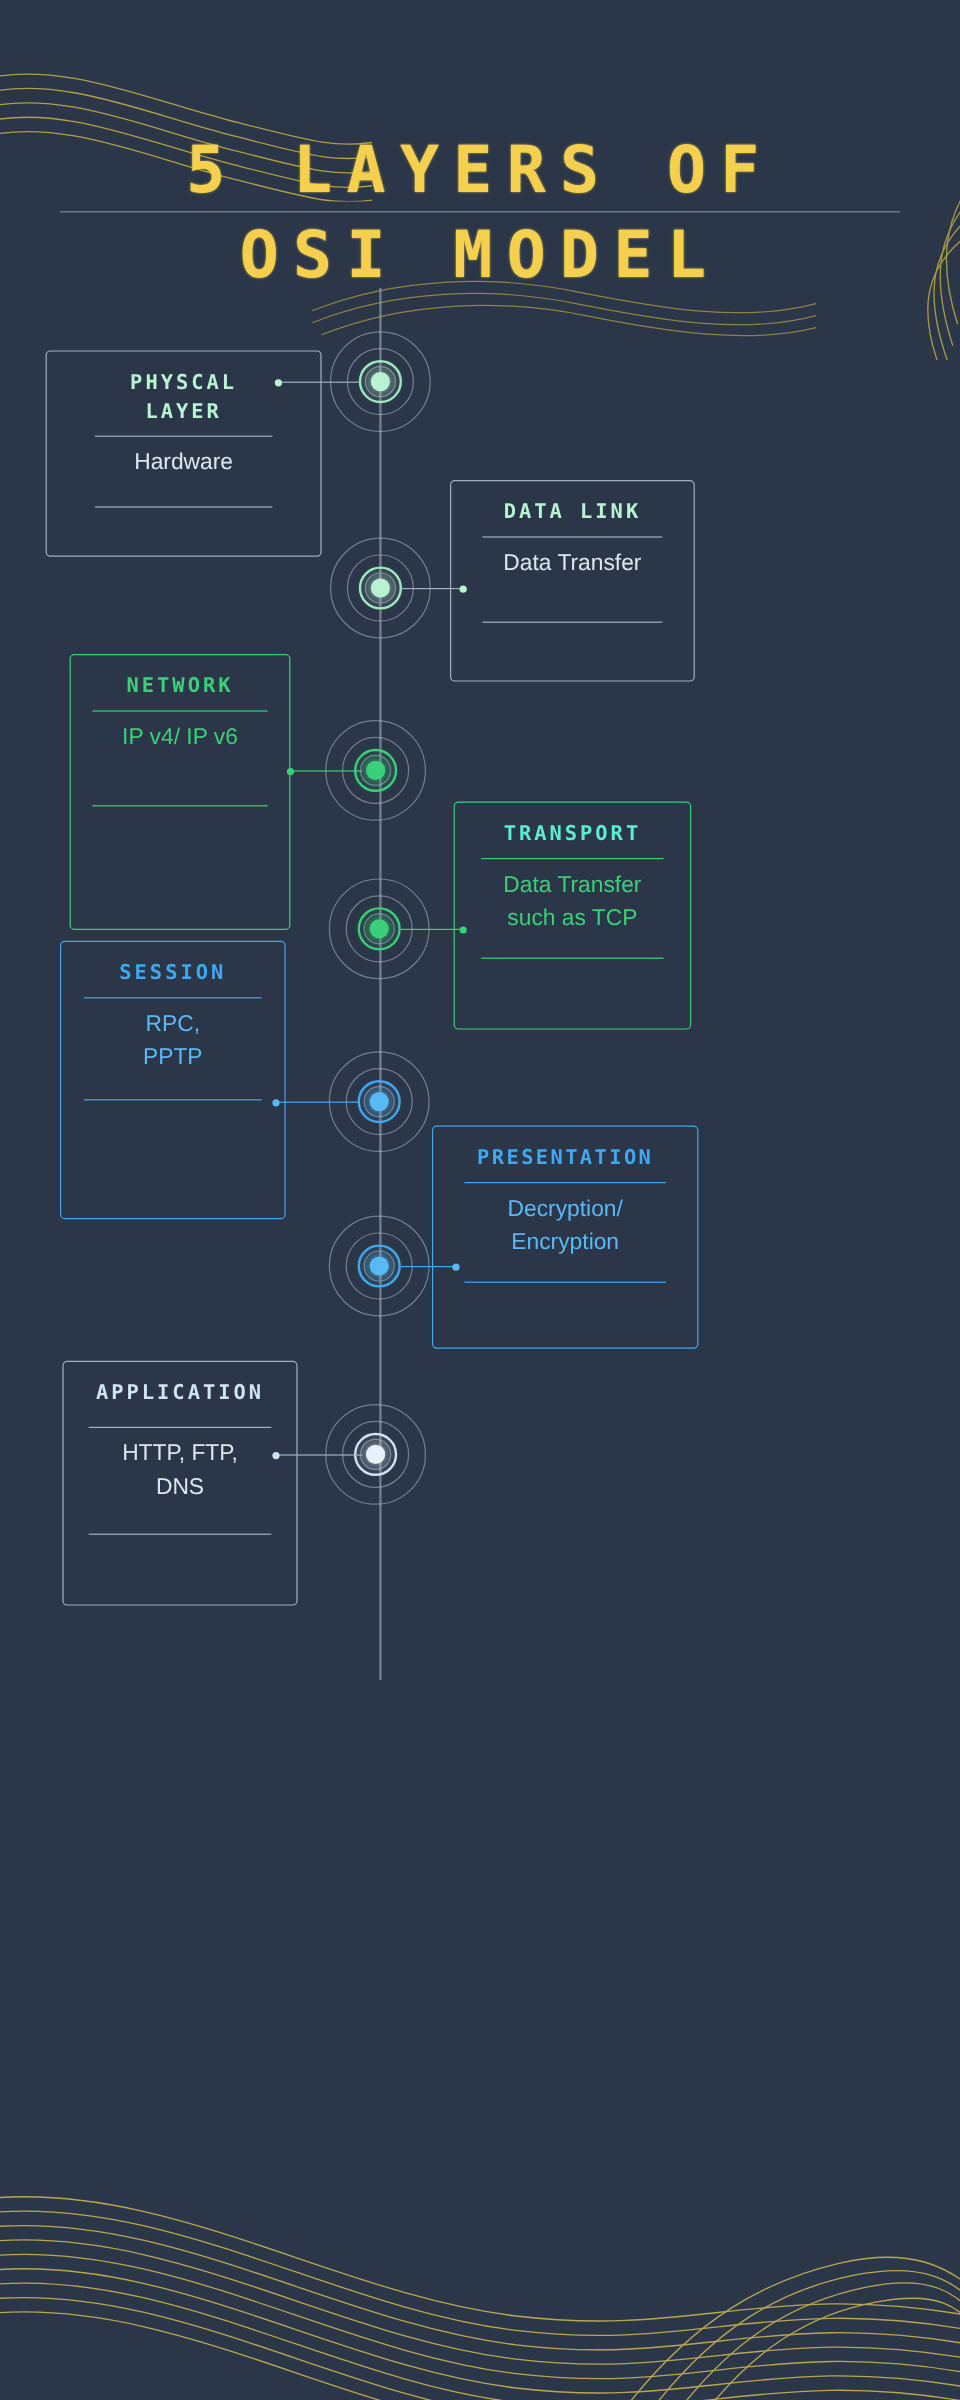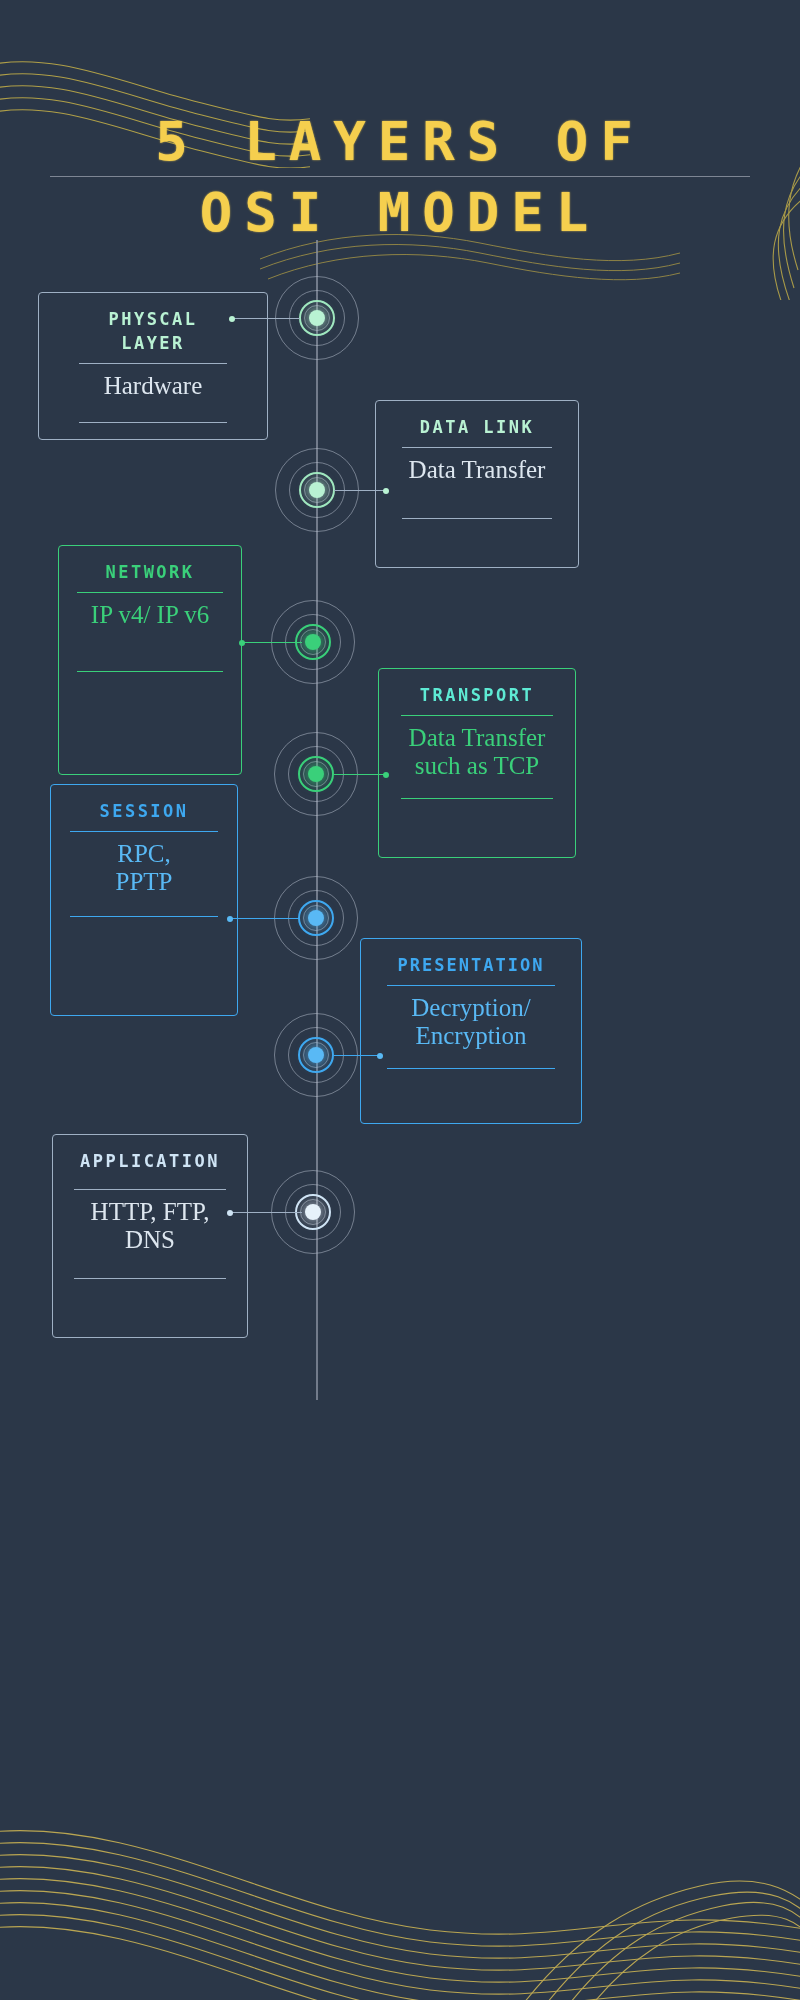--- a/index.html
+++ b/index.html
@@ -79,22 +79,22 @@
     position:absolute; border:1px solid; border-radius:4px;
     padding:14px 16px 12px; text-align:center;
   }
   .card .card-title {
     font-family:"DejaVu Sans Mono", monospace;
     font-size:17px; font-weight:700; letter-spacing:2.5px; line-height:24px;
     white-space:pre-line;
   }
   .card .card-rule { height:1px; margin:8px auto 8px; }
   .card .card-body {
-    font-family:Liberation Serif, serif;
-    font-size:25px; line-height:28px; white-space:pre-line;text-align:center;
+    font-family:Liberation Sans, sans-serif;
+    font-size:19px; line-height:28px; white-space:pre-line;text-align:center;
   }
   .card .card-foot-rule { height:1px; margin:10px auto 0; }
 
   
   .footer-url {
     position:absolute; left:0; bottom:86px; width:800px; text-align:center;
     font-family:"Liberation Sans", sans-serif;
     font-size:25px; color:#f0d464; letter-spacing:.5px;
   }
 </style>
@@ -229,21 +229,21 @@
   </div>
   <div class="conn to-right" style="left:334px; top:1055px; width:46px;">
     <span class="bar" style="background:#3ea8f0;"></span>
       <span class="tip" style="background:#59b9f5;"></span>
   </div>
   <div class="conn to-left" style="left:230px; top:1212px; width:72px;">
     <span class="bar" style="background:#9fb0c4;"></span>
       <span class="tip" style="background:#cfe4f5;"></span>
   </div>
 
-  <div class="card" style="left:38px; top:292px; width:230px; height:148px; border-color:#9fb0c4;">
+  <div class="card" style="left:38px; top:292px; width:230px; height:172px; border-color:#9fb0c4;">
     <div class="card-title" style="color:#b9f2d3;">PHYSCAL
 LAYER</div>
     <div class="card-rule" style="width:148px; background:#9fb0c4;"></div>
     <div class="card-body" style="color:#dde6ef;">Hardware</div>
     <div class="card-foot-rule" style="width:148px; background:#9fb0c4; margin-top:22px;"></div>
   </div>
 
   <div class="card" style="left:375px; top:400px; width:204px; height:168px; border-color:#9fb0c4;">
     <div class="card-title" style="color:#b9f2d3;">DATA LINK</div>
     <div class="card-rule" style="width:150px; background:#9fb0c4;"></div>

